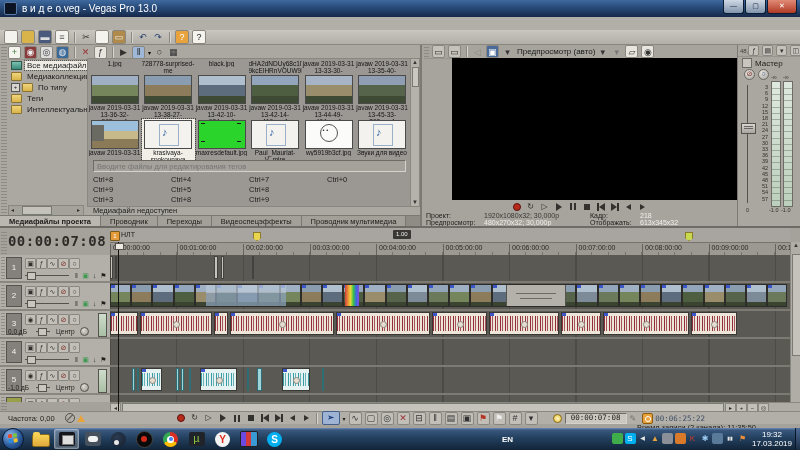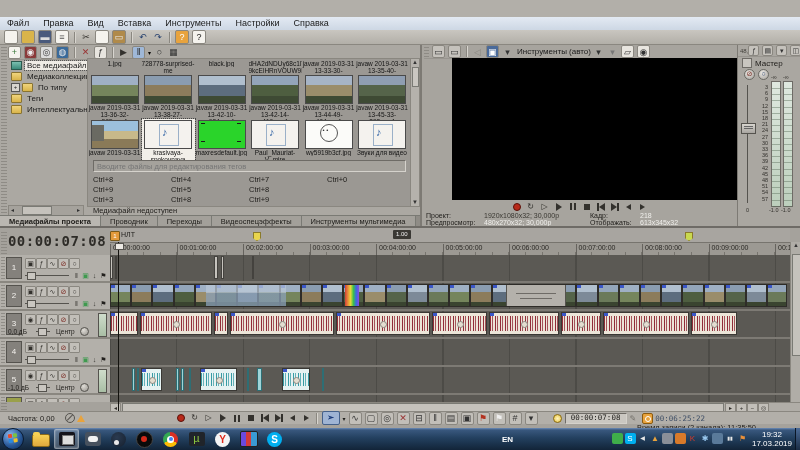--- a/index.html
+++ b/index.html
@@ -160,30 +160,30 @@
   #tray{position:absolute;left:612px;top:5px;display:flex;align-items:center;}
   .tray-ic{width:11px;height:11px;margin-right:1.5px;border-radius:2px;font-size:8px;line-height:11px;text-align:center;flex:none;position:relative;}
   #clockbox{position:absolute;right:8px;top:2px;text-align:center;color:#fff;font-size:8px;line-height:9px;}
   #show-desktop{position:absolute;right:0;top:0;width:4px;height:22px;background:linear-gradient(180deg,#4a6a96,#1a2c44);border-left:1px solid #0a1626;}
 </style>
 </head>
 <body>
 
 <div id="screen">
 
+  <div class="abs" id="titlebar">
+    <span id="title-icon"></span>
+    <span>в и д е o.veg - Vegas Pro 13.0</span>
+    <span id="win-btns" able="false">
+      <span class="win-btn">—</span>
+      <span class="win-btn">▢</span>
+      <span class="win-btn close">✕</span>
+    </span>
+  </div>
 
-  <div class="abs" id="menubar">
-      <span class="menu-item">Файл</span>
-      <span class="menu-item">Правка</span>
-      <span class="menu-item">Вид</span>
-      <span class="menu-item">Вставка</span>
-      <span class="menu-item">Инструменты</span>
-      <span class="menu-item">Настройки</span>
-      <span class="menu-item">Справка</span>
-    </div>
 
   <div class="abs" id="main-toolbar">
       <span class="ic" style="color: rgb(51, 51, 51); background: rgb(245, 243, 238); border: 1px solid rgb(138, 135, 128);"></span>
       <span class="ic" style="color: rgb(51, 51, 51); background: rgb(217, 180, 74); border: 1px solid rgb(138, 135, 128);"></span>
       <span class="ic" style="color: rgb(221, 221, 221); background: rgb(74, 90, 124); border: 1px solid rgb(138, 135, 128);">▬</span>
       <span class="ic" style="color: rgb(85, 85, 85); background: rgb(245, 243, 238); border: 1px solid rgb(138, 135, 128);">≡</span>
       <div class="tsep"></div>
       <span class="ic" style="color: rgb(51, 49, 45);">✂</span>
       <span class="ic" style="color: rgb(51, 51, 51); background: rgb(245, 243, 238); border: 1px solid rgb(138, 135, 128);"></span>
       <span class="ic" style="color: rgb(238, 238, 238); background: rgb(176, 138, 74); border: 1px solid rgb(138, 135, 128);">▭</span>
@@ -335,34 +335,34 @@
     <div class="abs" id="media-hscroll">
       <span class="scroll-arrow" style="width:7px;">◂</span>
       <span class="hthumb"></span>
       <span class="scroll-arrow" style="width:7px;position:absolute;right:1px;">▸</span>
     </div>
     <div class="abs" id="media-tabs">
         <span class="mtab active">Медиафайлы проекта</span>
         <span class="mtab">Проводник</span>
         <span class="mtab">Переходы</span>
         <span class="mtab">Видеоспецэффекты</span>
-        <span class="mtab">Инструменты мультимедиа</span>
+        <span class="mtab">Проводник мультимедиа</span>
       </div>
   </div>
 
   <div class="abs" id="preview-panel">
     <div class="abs" id="preview-toolbar">
         <div class="gripv" style="width: 5px; height: 11px; margin-right: 3px;"></div>
         <span class="ic" style="color: rgb(51, 51, 51); background: rgb(197, 194, 188); border: 1px solid rgb(138, 135, 128); width: 11px; height: 11px;">▭</span>
         <span class="ic" style="color: rgb(51, 51, 51); background: rgb(197, 194, 188); border: 1px solid rgb(138, 135, 128); width: 11px; height: 11px;">▭</span>
         <div class="tsep"></div>
         <span class="ic" style="color: rgb(138, 135, 128); width: 11px; height: 11px;">◁</span>
         <span class="ic" style="color: rgb(255, 255, 255); background: rgb(74, 106, 154); border: 1px solid rgb(138, 135, 128); width: 11px; height: 11px;">▣</span>
         <span class="ic" style="color: rgb(51, 51, 51); width: 11px; height: 11px;">▾</span>
-        <span style="margin: 0px 2px 0px 1px;">Инструменты (авто)</span>
+        <span style="margin: 0px 2px 0px 1px;">Предпросмотр (авто)</span>
         <span class="ic" style="color: rgb(51, 51, 51); width: 11px; height: 11px;">▾</span>
         <span class="ic" style="color: rgb(119, 119, 119); width: 11px; height: 11px;">▾</span>
         <span class="ic" style="color: rgb(51, 51, 51); background: rgb(232, 229, 223); border: 1px solid rgb(138, 135, 128); width: 11px; height: 11px;">▱</span>
         <span class="ic" style="color: rgb(51, 51, 51); background: rgb(232, 229, 223); border: 1px solid rgb(138, 135, 128); width: 11px; height: 11px;">◉</span>
       </div>
     <div class="abs" id="preview-video"></div>
     <div class="abs" id="preview-transport">
         <span class="tbtn">
           <span class="sh-rec"></span>
         </span>

